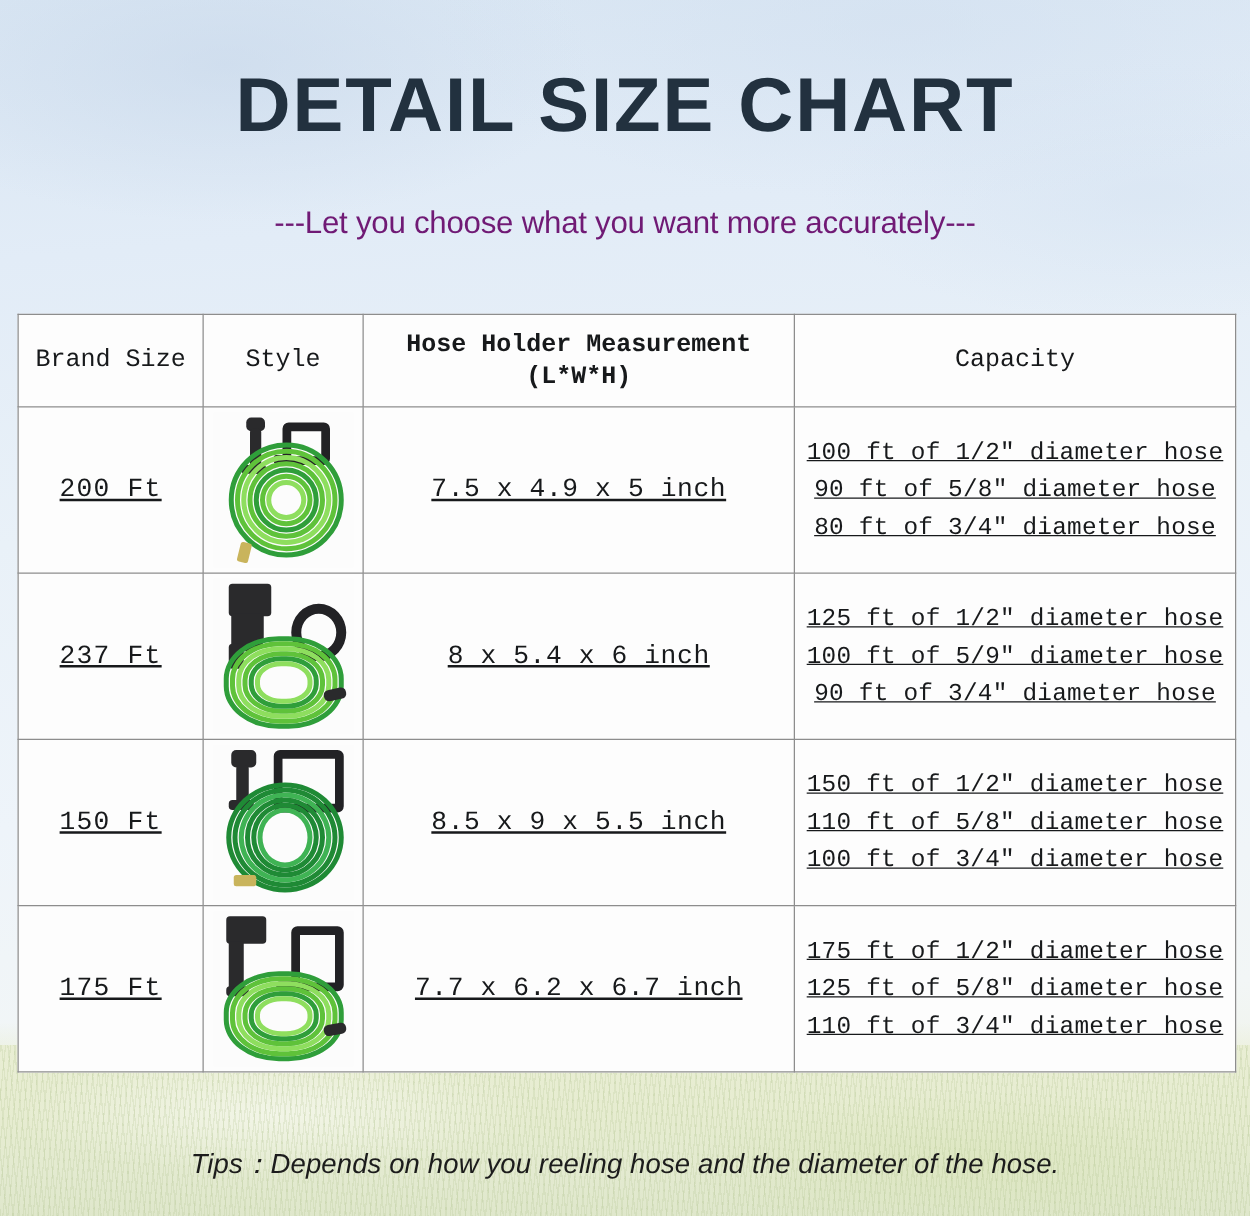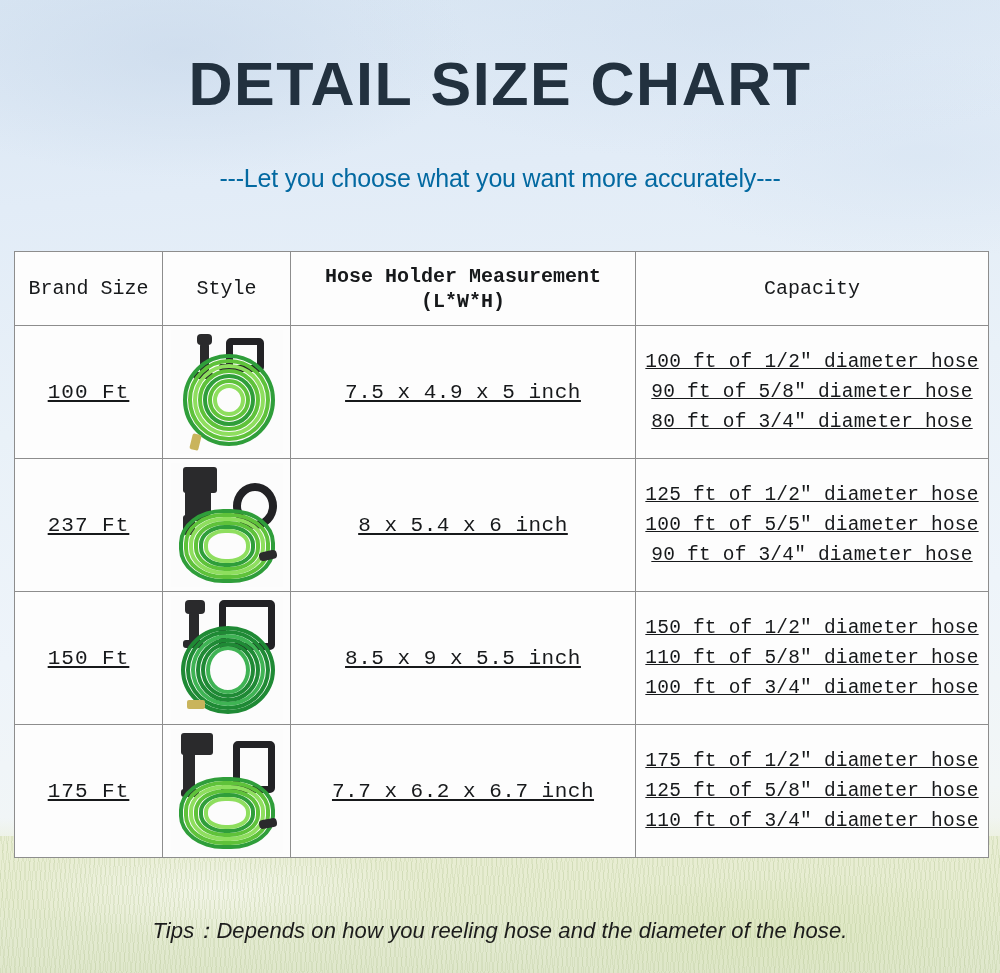--- a/index.html
+++ b/index.html
@@ -51,21 +51,21 @@
     font-size: 61px;
     letter-spacing: 1.5px;
     color: #22313f;
     line-height: 1.05;
   }
   #subtitle {
     position: absolute; left: 0; top: 148px; width: 1000px;
     text-align: center;
     font-family: "Liberation Sans", "DejaVu Sans", sans-serif;
     font-size: 25px;
-    color: #0369a1;
+    color: #701a75;
     letter-spacing: -0.2px;
   }
 
   
   #size-table {
     position: absolute;
     left: 14px; top: 235px;
     width: 974px;
     border-collapse: collapse;
     background: #fefefe;
@@ -168,21 +168,21 @@
         <th class="h-meas">
           <div>Hose Holder Measurement</div>
           <div>(L*W*H)</div>
         </th>
         <th>Capacity</th>
       </tr>
     </thead>
     <tbody>
 
       <tr>
-        <td class="cell-brand">100 Ft</td>
+        <td class="cell-brand">200 Ft</td>
         <td class="cell-style">
           <div class="prod" id="prod1">
 
             <div class="bracket" style="left:26px; top:4px; width:15px; height:11px; border-radius:4px;"></div>
             <div class="bracket" style="left:29px; top:13px; width:9px; height:36px; border-radius:3px;"></div>
             <div class="bracket" style="left:22px; top:42px; width:20px; height:7px; border-radius:3px;"></div>
 
             <div class="hoop" style="left:55px; top:8px; width:38px; height:34px;"></div>
             <div class="bracket" style="left:48px; top:34px; width:14px; height:7px;"></div>
 
@@ -222,21 +222,21 @@
             <div class="coil" style="left:23px; top:58px; width:66px; height:50px; border-width:4px; border-radius:46%;"></div>
             <div class="coil dark" style="left:28px; top:62px; width:56px; height:42px; border-width:4px; border-radius:46%;"></div>
             <div class="coil light" style="left:33px; top:66px; width:46px; height:34px; border-width:4px; border-radius:46%;"></div>
 
             <div class="bracket" style="left:88px; top:88px; width:18px; height:9px; border-radius:4px; transform:rotate(-12deg);"></div>
           </div>
         </td>
         <td class="cell-meas">8 x 5.4 x 6 inch</td>
         <td class="cell-cap">
           <div>125 ft of 1/2″ diameter hose</div>
-          <div>100 ft of 5/5″ diameter hose</div>
+          <div>100 ft of 5/9″ diameter hose</div>
           <div>90 ft of 3/4″ diameter hose</div>
         </td>
       </tr>
 
       <tr>
         <td class="cell-brand">150 Ft</td>
         <td class="cell-style">
           <div class="prod" id="prod3">
 
             <div class="bracket" style="left:14px; top:4px; width:20px; height:14px; border-radius:4px;"></div>

